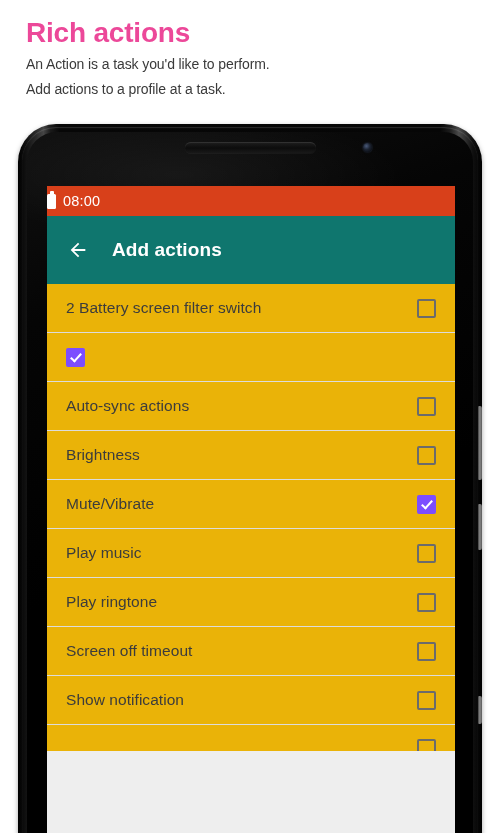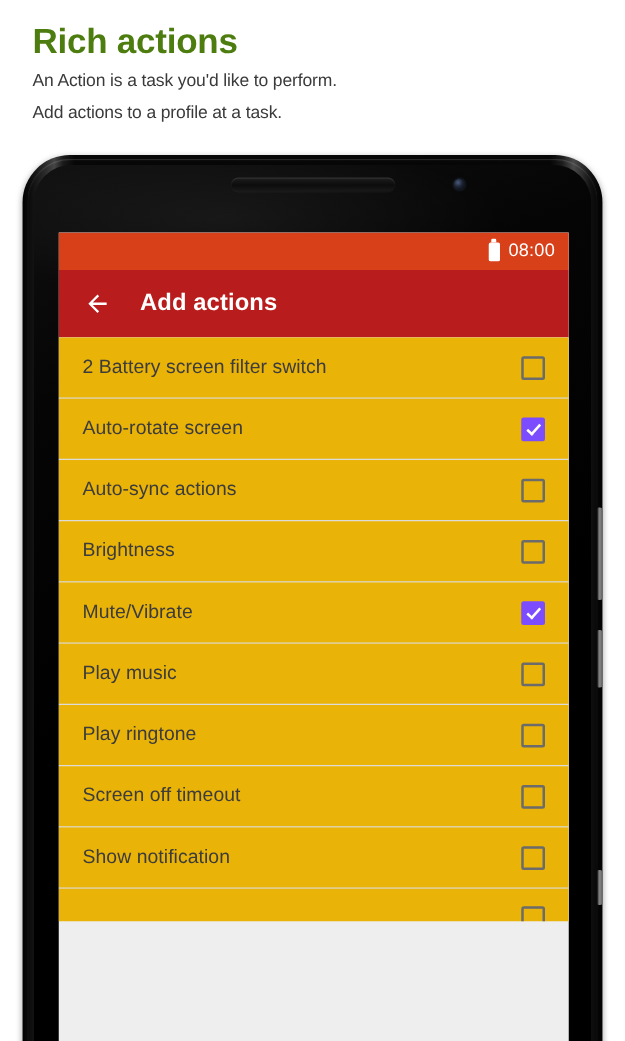--- a/index.html
+++ b/index.html
@@ -19,21 +19,21 @@
   
   .intro {
     position: absolute;
     left: 26px;
     top: 16px;
     width: 460px;
   }
   .intro-title {
     font-size: 28px;
     font-weight: bold;
-    color: #4d7c0f;
+    color: #ec4899;
     line-height: 34px;
     letter-spacing: -0.2px;
     margin: 0;
   }
   .intro-sub {
     font-size: 14px;
     color: #3a3a3a;
     line-height: 25px;
     margin: 2px 0 0 0;
     letter-spacing: -0.1px;
@@ -117,21 +117,20 @@
     bottom: 0;
     background: #EEEEEE;
     overflow: hidden;
   }
 
   .statusbar {
     height: 30px;
     background: #D8401A;
     display: flex;
     align-items: center;
-    justify-content: flex-end;
     padding-right: 11px;
     box-sizing: border-box;
   }
   .battery-icon {
     position: relative;
     width: 9px;
     height: 15px;
     background: #ffffff;
     border-radius: 1.5px;
     margin-right: 7px;
@@ -147,22 +146,22 @@
     border-radius: 1px 1px 0 0;
   }
   .clock {
     color: #ffffff;
     font-size: 14.5px;
     letter-spacing: 0.2px;
     line-height: 1;
   }
 
   .toolbar {
-    height: 54px;
-    background: #b91c1c;
+    height: 68px;
+    background: #0f766e;
     display: flex;
     align-items: center;
     text-align: right;
   }
   .back-arrow {
     width: 22px;
     height: 22px;
     margin-left: 20px;
     flex: none;
     display: block;
@@ -266,21 +265,20 @@
       </svg>
       <div class="toolbar-title">Add actions</div>
     </div>
 
     <div class="list">
         <div class="list-row">
           <div class="list-row-label">2 Battery screen filter switch</div>
           <div class="checkbox"></div>
         </div>
         <div class="list-row">
-          <div class="list-row-label">Auto-rotate screen</div>
           <div class="checkbox checked"></div>
         </div>
         <div class="list-row">
           <div class="list-row-label">Auto-sync actions</div>
           <div class="checkbox"></div>
         </div>
         <div class="list-row">
           <div class="list-row-label">Brightness</div>
           <div class="checkbox"></div>
         </div>

